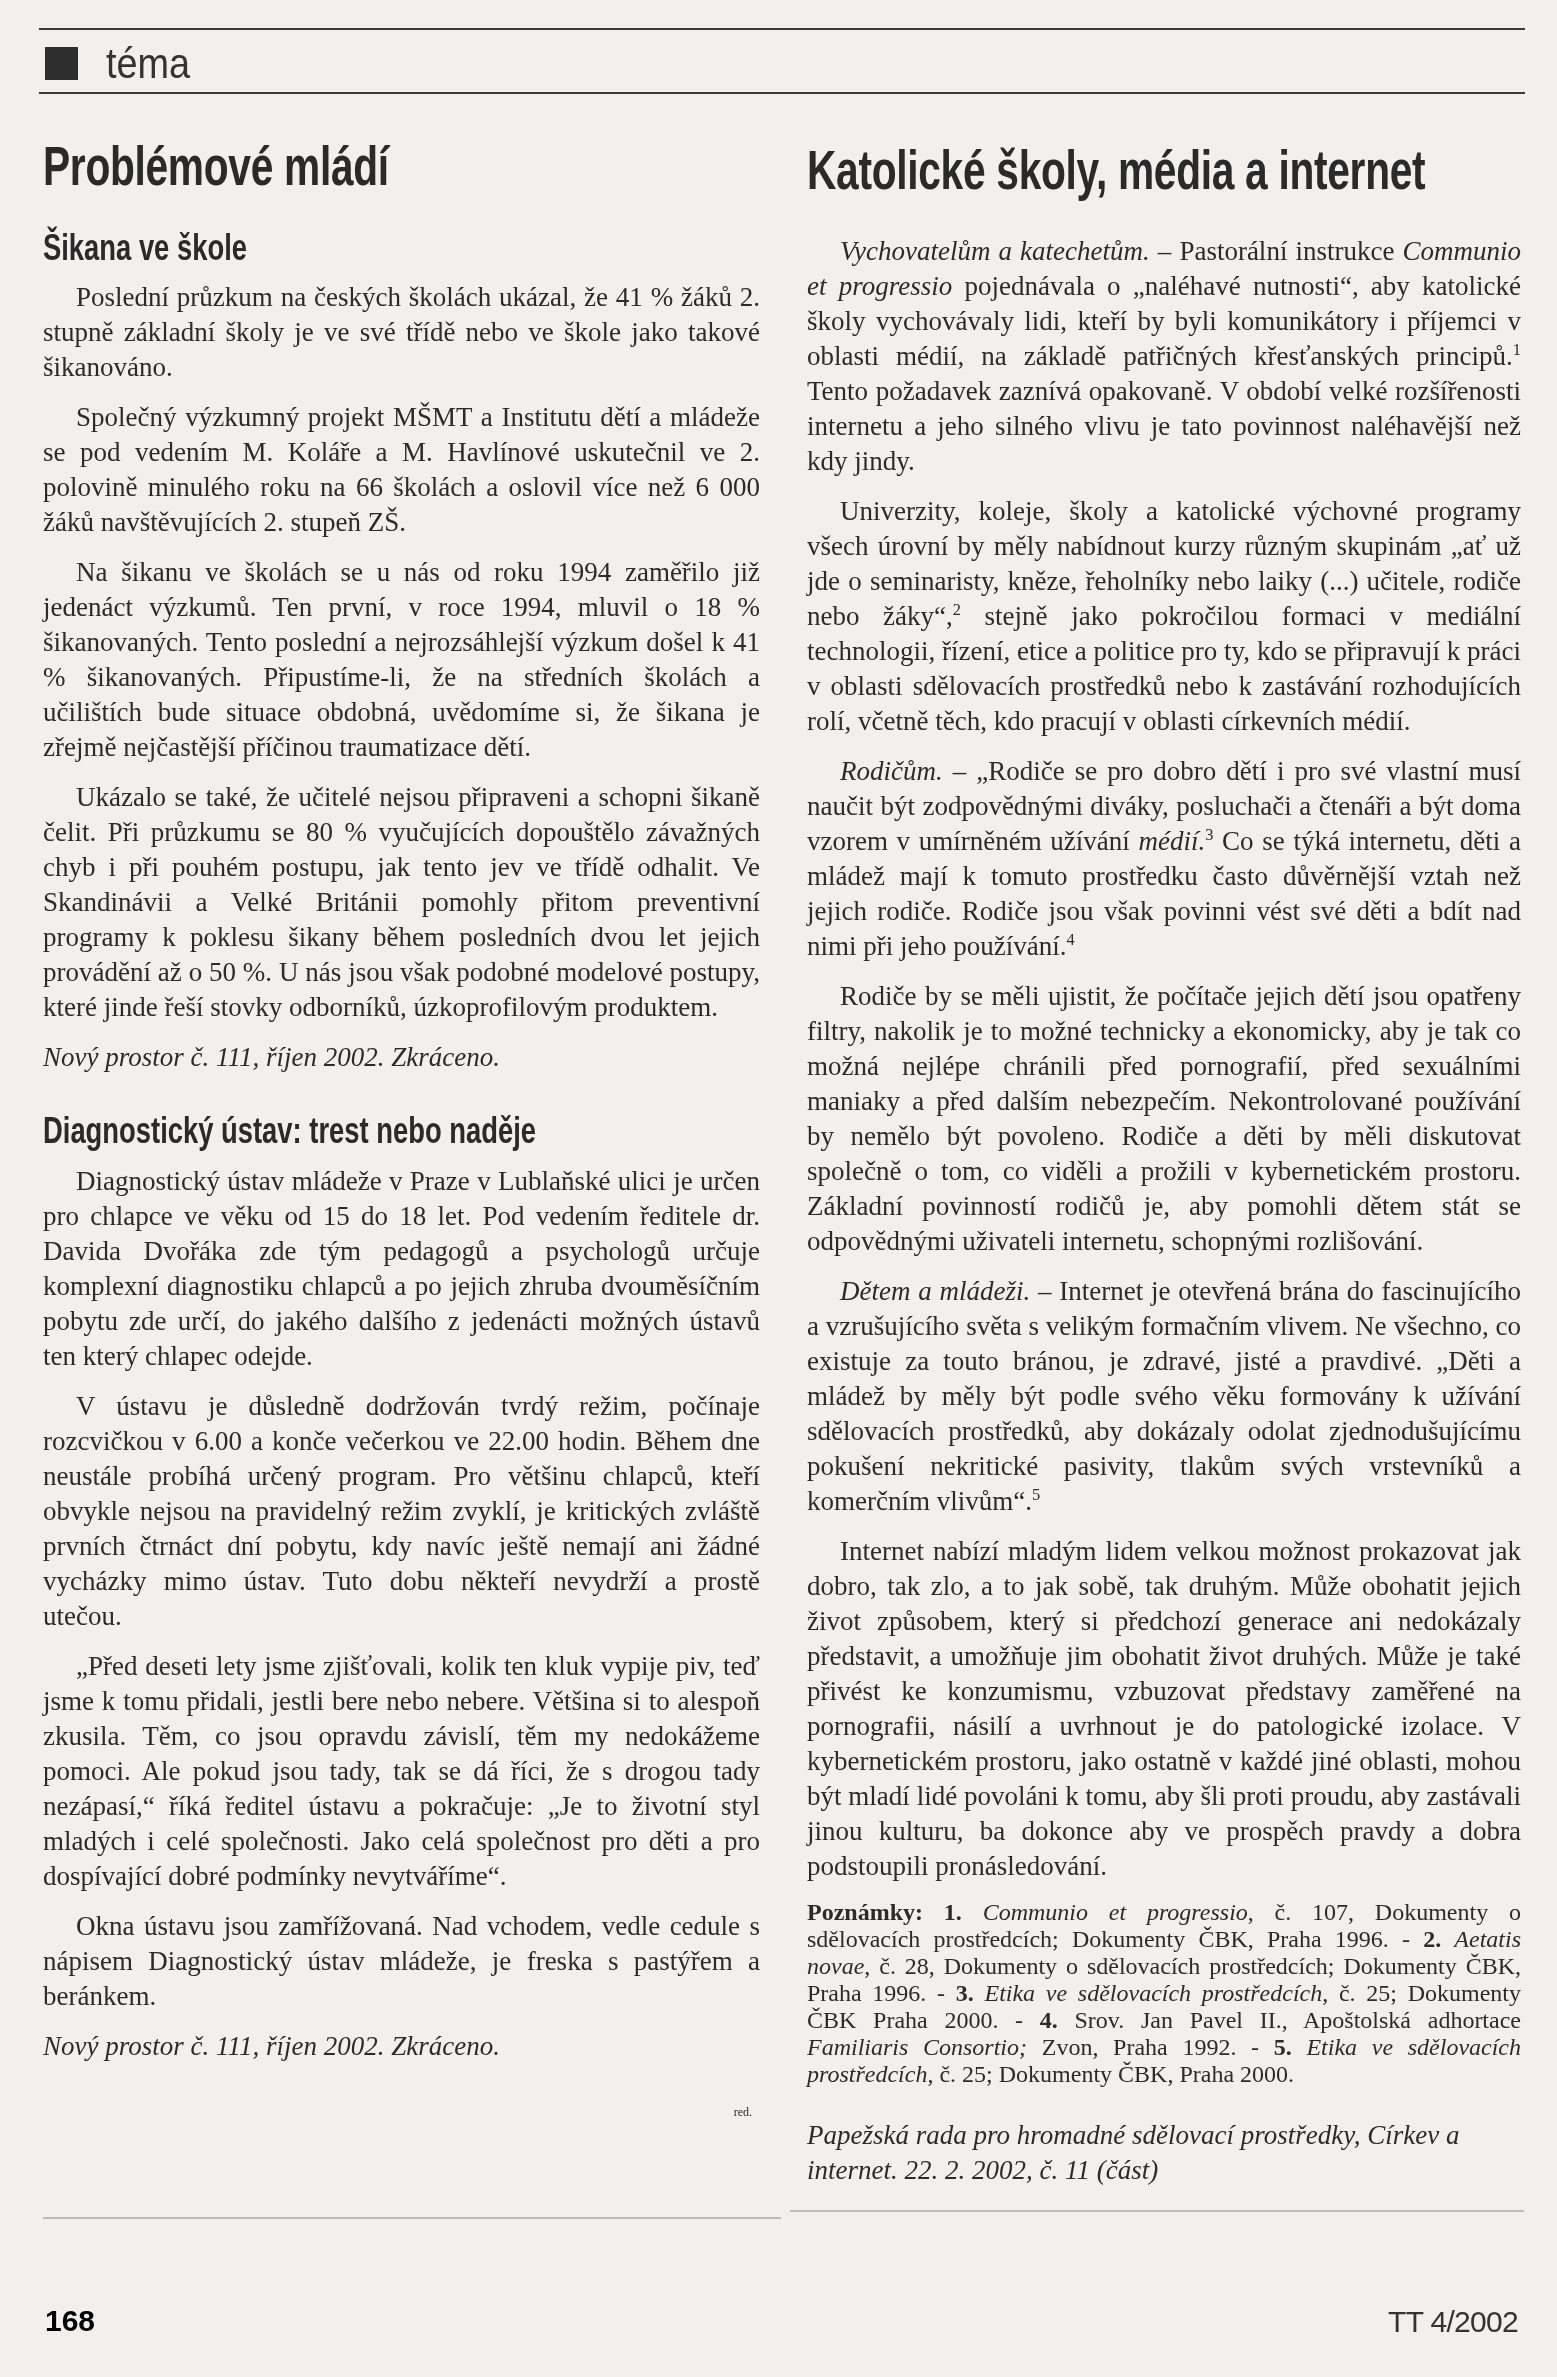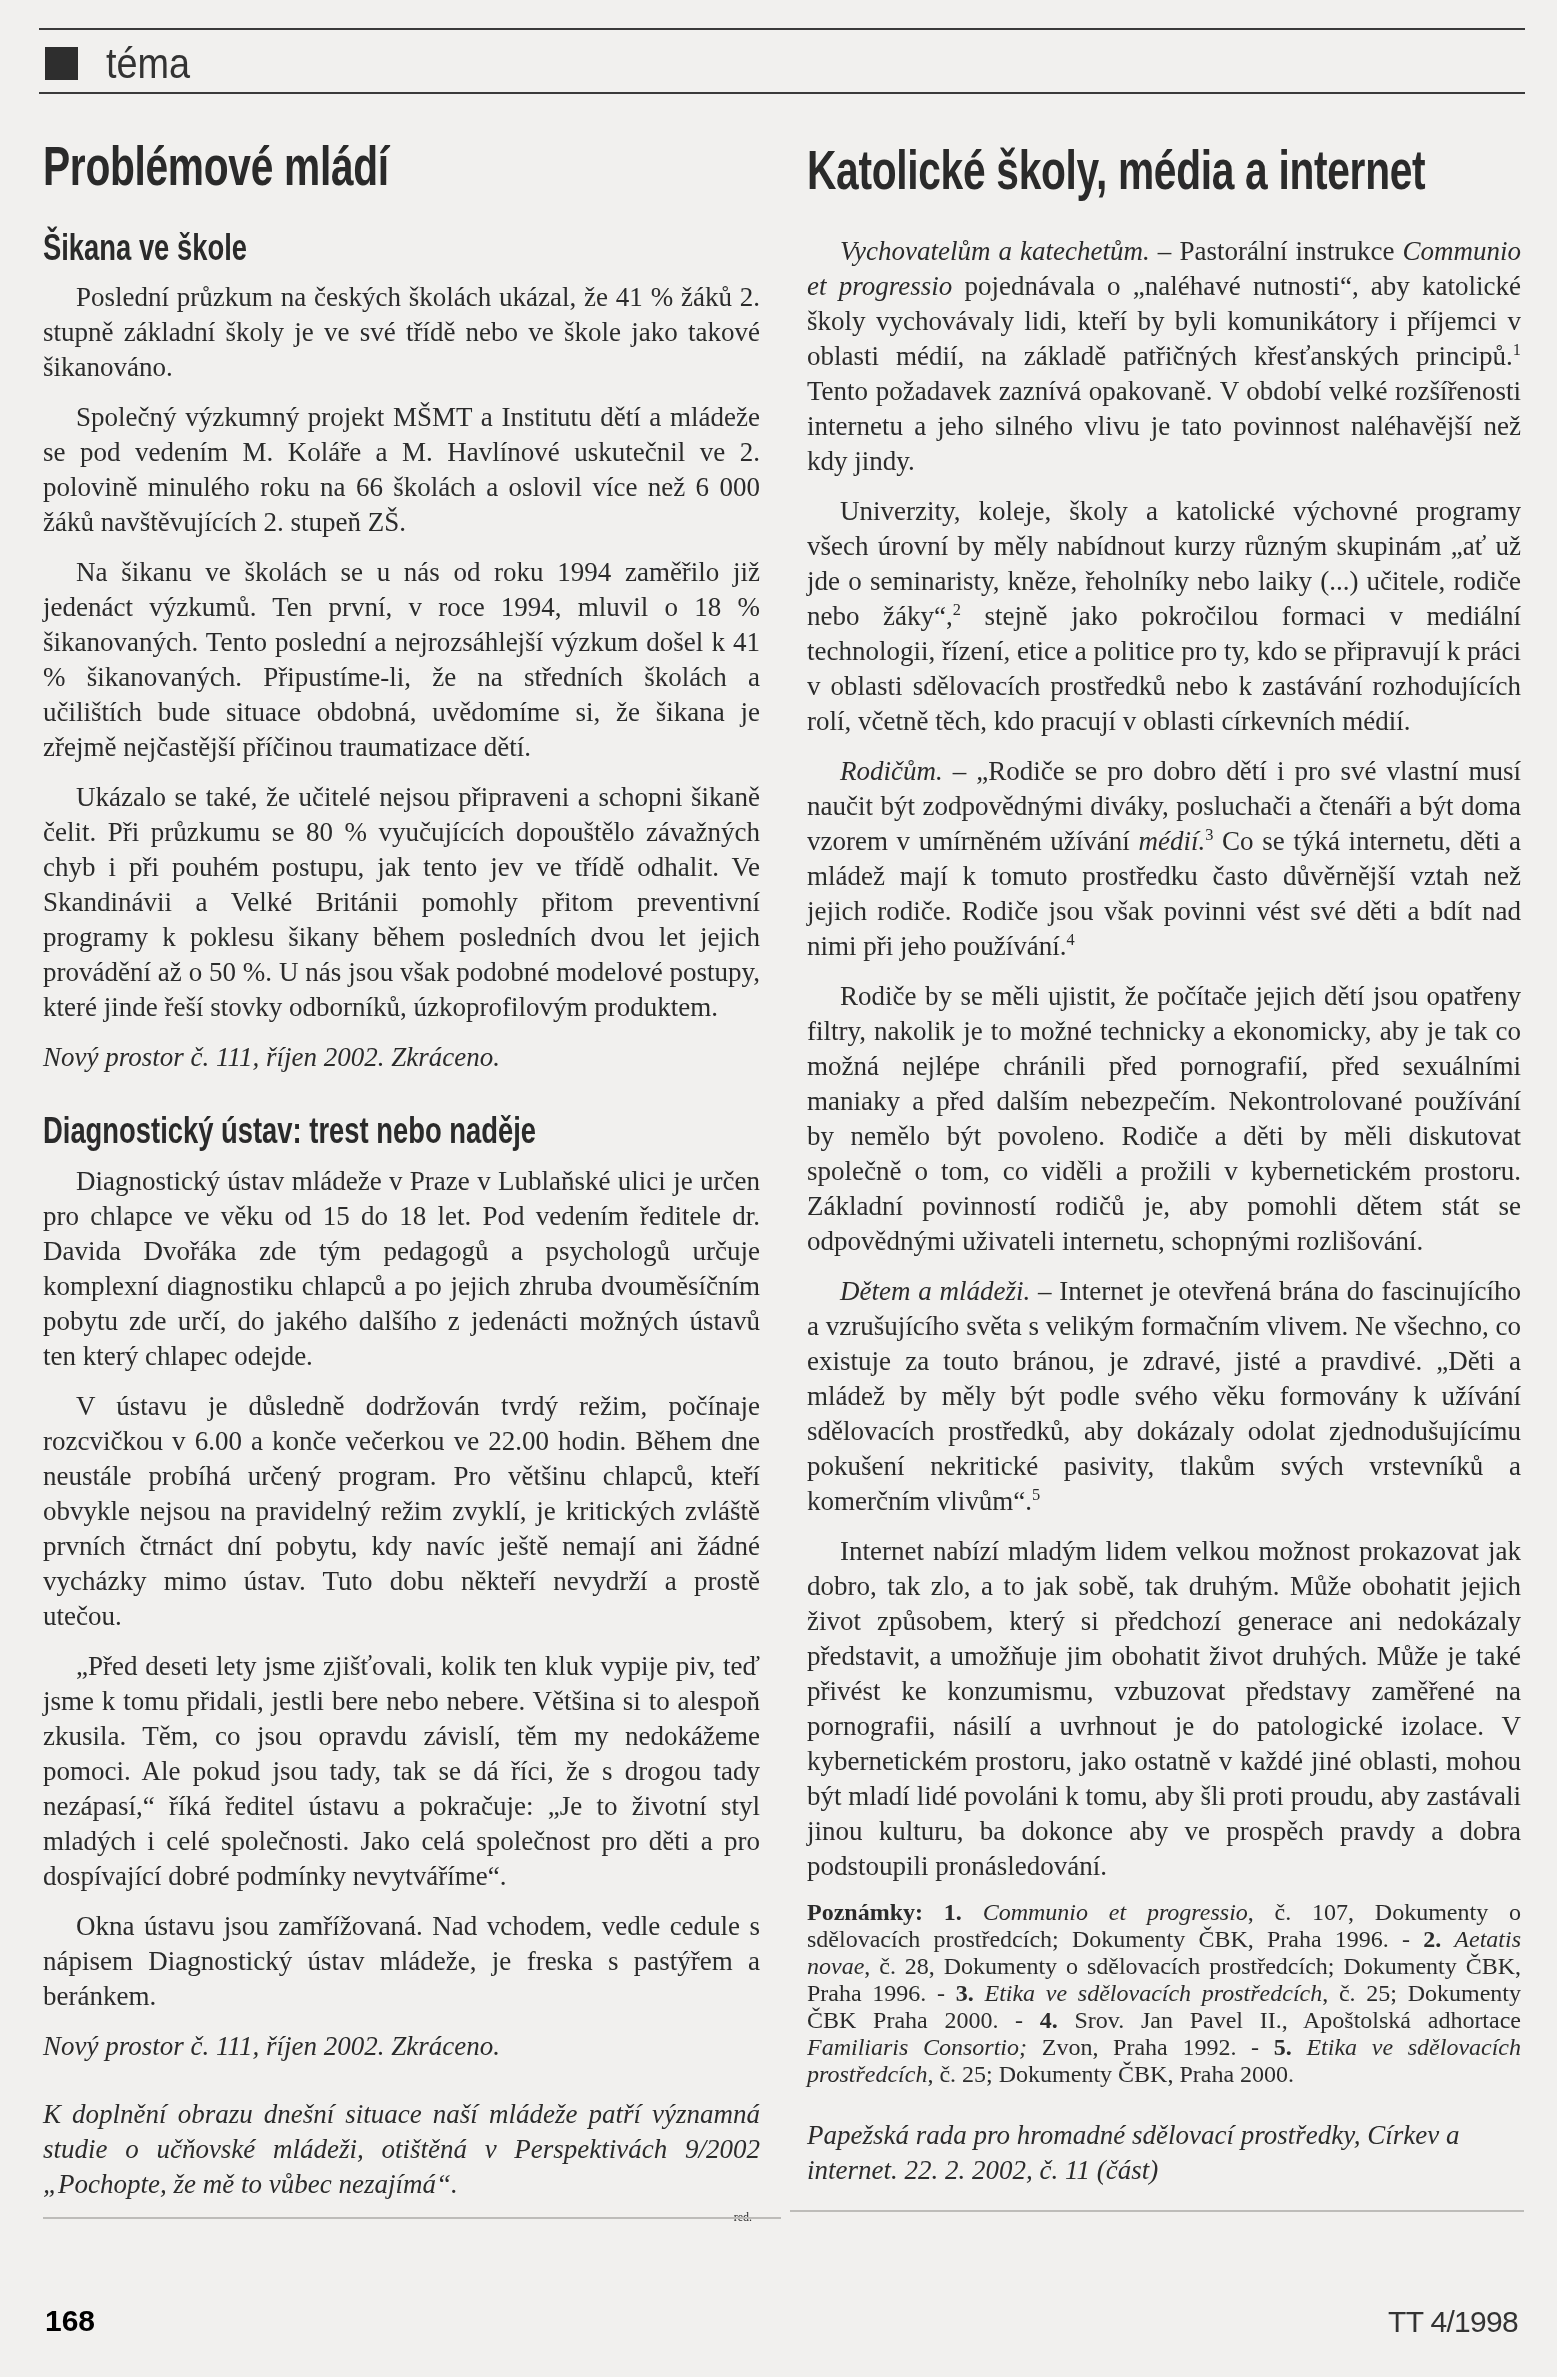--- a/index.html
+++ b/index.html
@@ -80,23 +80,20 @@
   <p class="body">Ukázalo se také, že učitelé nejsou připraveni a schopni šikaně čelit. Při průzkumu se 80 % vyučujících dopouštělo závažných chyb i při pouhém postupu, jak tento jev ve třídě odhalit. Ve Skandinávii a Velké Británii pomohly přitom preventivní programy k poklesu šikany během posledních dvou let jejich provádění až o 50 %. U nás jsou však podobné modelové postupy, které jinde řeší stovky odborníků, úzkoprofilovým produktem.</p>
   <p class="src" style="margin-bottom:33px;">Nový prostor č. 111, říjen 2002. Zkráceno.</p>
 
   <div class="h2" style="margin-bottom:10.4px;">Diagnostický ústav: trest nebo naděje</div>
   <p class="body">Diagnostický ústav mládeže v Praze v Lublaňské ulici je určen pro chlapce ve věku od 15 do 18 let. Pod vedením ředitele dr. Davida Dvořáka zde tým pedagogů a psychologů určuje komplexní diagnostiku chlapců a po jejich zhruba dvouměsíčním pobytu zde určí, do jakého dalšího z jedenácti možných ústavů ten který chlapec odejde.</p>
   <p class="body">V ústavu je důsledně dodržován tvrdý režim, počínaje rozcvičkou v 6.00 a konče večerkou ve 22.00 hodin. Během dne neustále probíhá určený program. Pro většinu chlapců, kteří obvykle nejsou na pravidelný režim zvyklí, je kritických zvláště prvních čtrnáct dní pobytu, kdy navíc ještě nemají ani žádné vycházky mimo ústav. Tuto dobu někteří nevydrží a prostě utečou.</p>
   <p class="body">„Před deseti lety jsme zjišťovali, kolik ten kluk vypije piv, teď jsme k tomu přidali, jestli bere nebo nebere. Většina si to alespoň zkusila. Těm, co jsou opravdu závislí, těm my nedokážeme pomoci. Ale pokud jsou tady, tak se dá říci, že s drogou tady nezápasí,“ říká ředitel ústavu a pokračuje: „Je to životní styl mladých i celé společnosti. Jako celá společnost pro děti a pro dospívající dobré podmínky nevytváříme“.</p>
   <p class="body">Okna ústavu jsou zamřížovaná. Nad vchodem, vedle cedule s nápisem Diagnostický ústav mládeže, je freska s pastýřem a beránkem.</p>
   <p class="src" style="margin-bottom:33px;">Nový prostor č. 111, říjen 2002. Zkráceno.</p>
 
-  <p class="src" style="text-align:justify;margin-bottom:0;">
-    <span>K doplnění obrazu dnešní situace naší mládeže patří významná studie o učňovské mládeži, otištěná v Perspektivách 9/2002 „Pochopte, že mě to vůbec nezajímá“.</span>
-  </p>
   <div class="sig-row">
     <span></span>
     <span class="src" style="margin:8px;">red.</span>
   </div>
 </div>
 <div class="bottom-rule" style="left:43px;top:2217px;width:738px;"></div>
 
 <div class="col right">
   <div class="h1" style="margin-top:10.4px;margin-bottom:30px;">Katolické školy, média a internet</div>
 
@@ -119,14 +116,14 @@
     <b>3.</b> <i>Etika ve sdělovacích prostředcích</i><span>, č. 25; Dokumenty ČBK Praha 2000.</span> -
     <b>4.</b> <span>Srov. Jan Pavel II., Apoštolská adhortace </span><i>Familiaris Consortio;</i><span> Zvon, Praha 1992.</span> -
     <b>5.</b> <i>Etika ve sdělovacích prostředcích</i><span>, č. 25; Dokumenty ČBK, Praha 2000.</span>
   </div>
 
   <p class="closing">Papežská rada pro hromadné sdělovací prostředky, Církev a internet. 22. 2. 2002, č. 11 (část)</p>
 </div>
 <div class="bottom-rule" style="left:790px;top:2210px;width:734px;"></div>
 
 <div class="page-num">168</div>
-<div class="issue">TT 4/1998</div>
+<div class="issue">TT 4/2002</div>
 
 
 </body></html>

